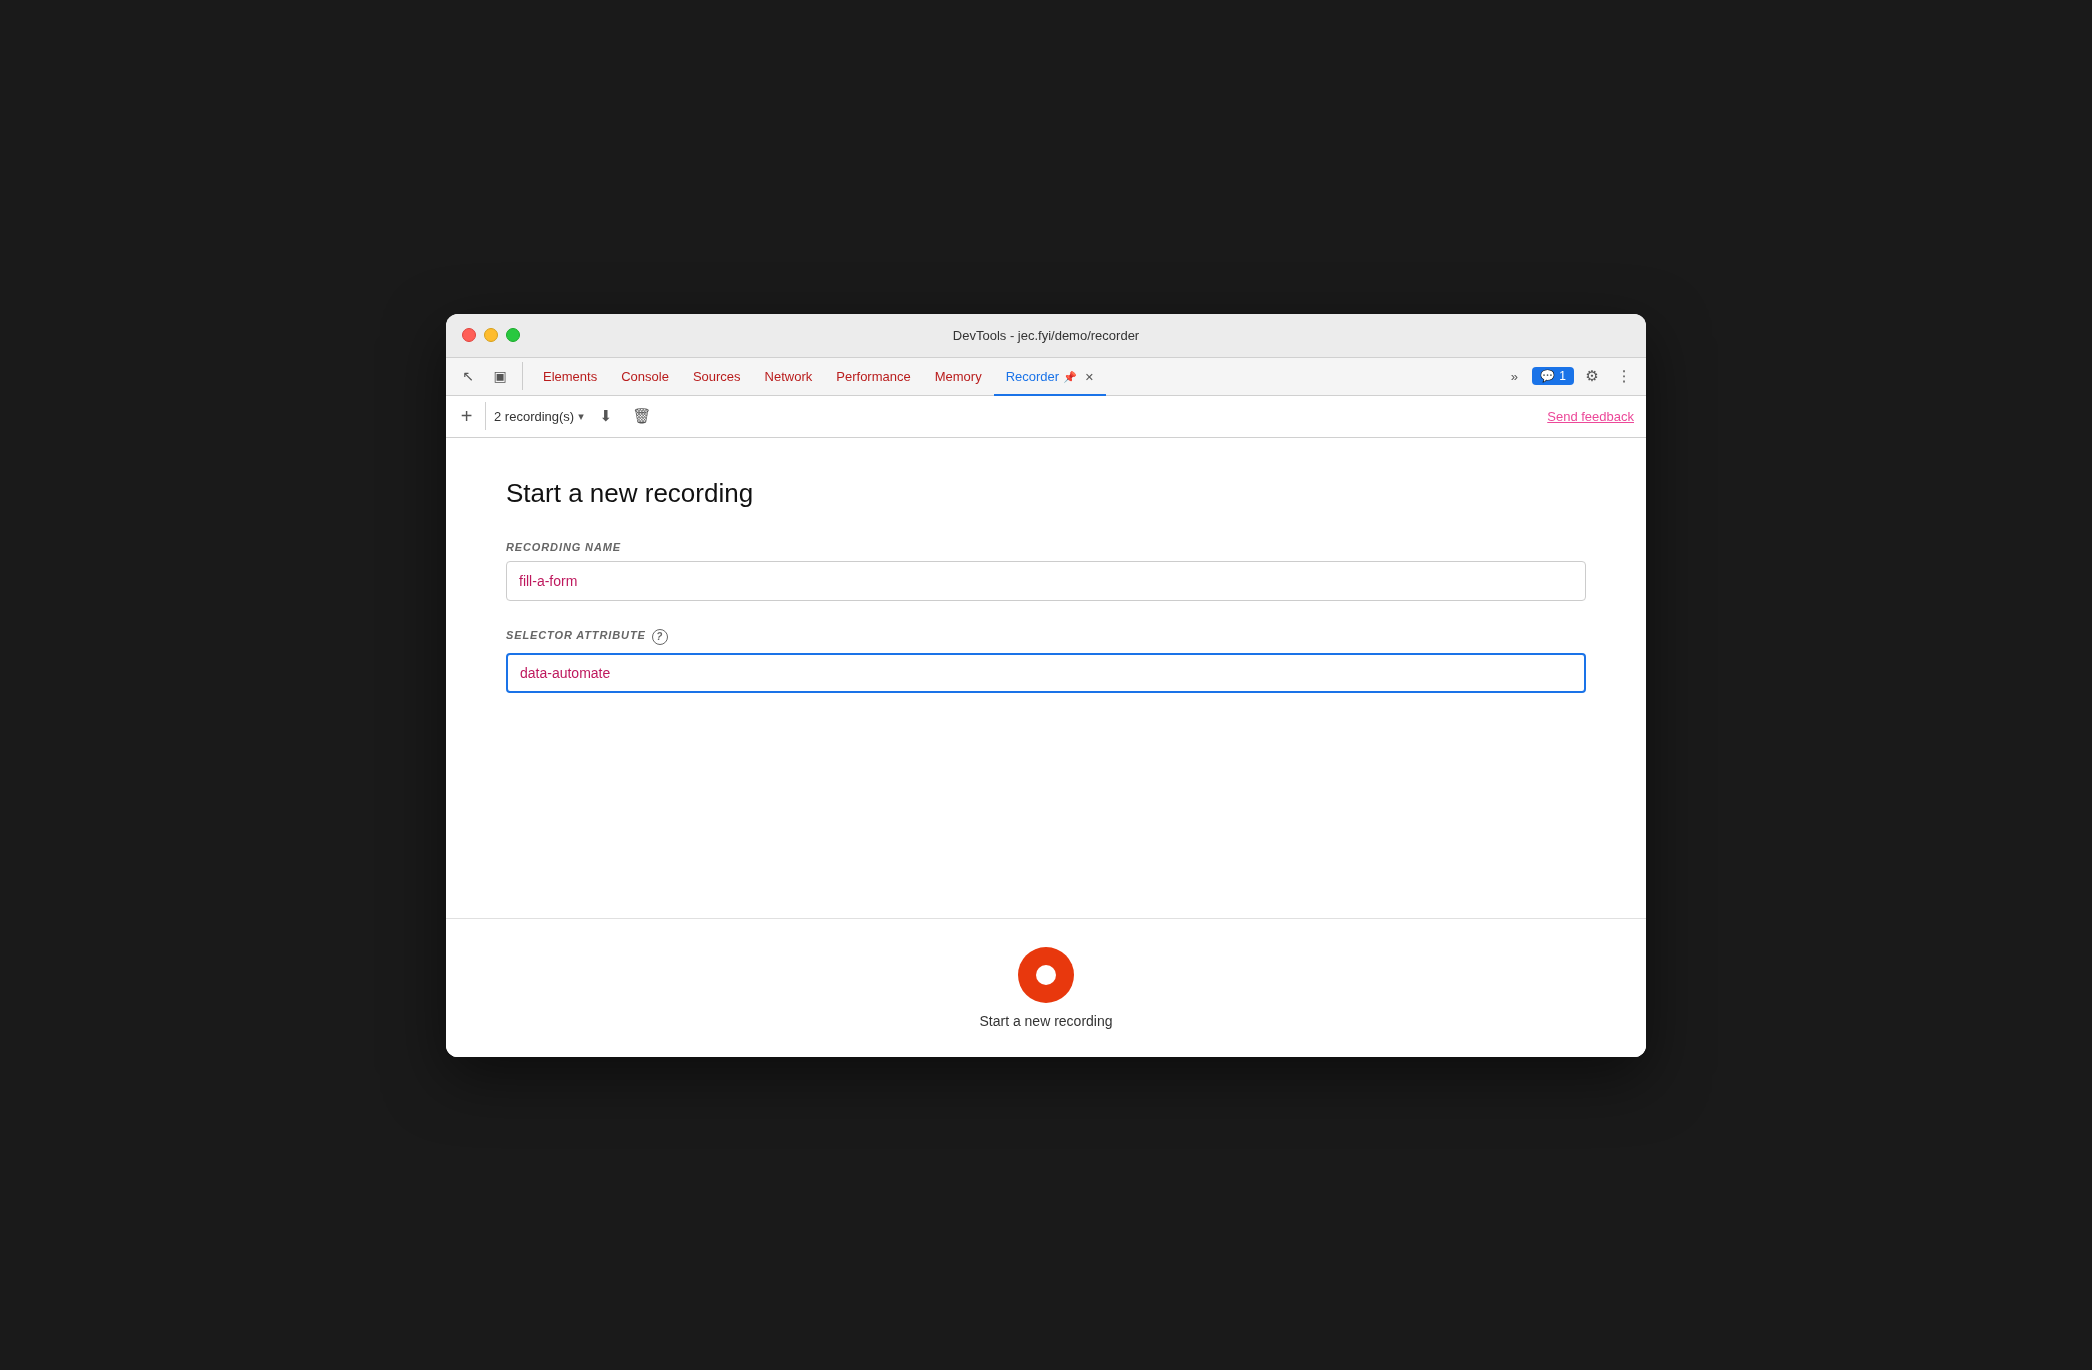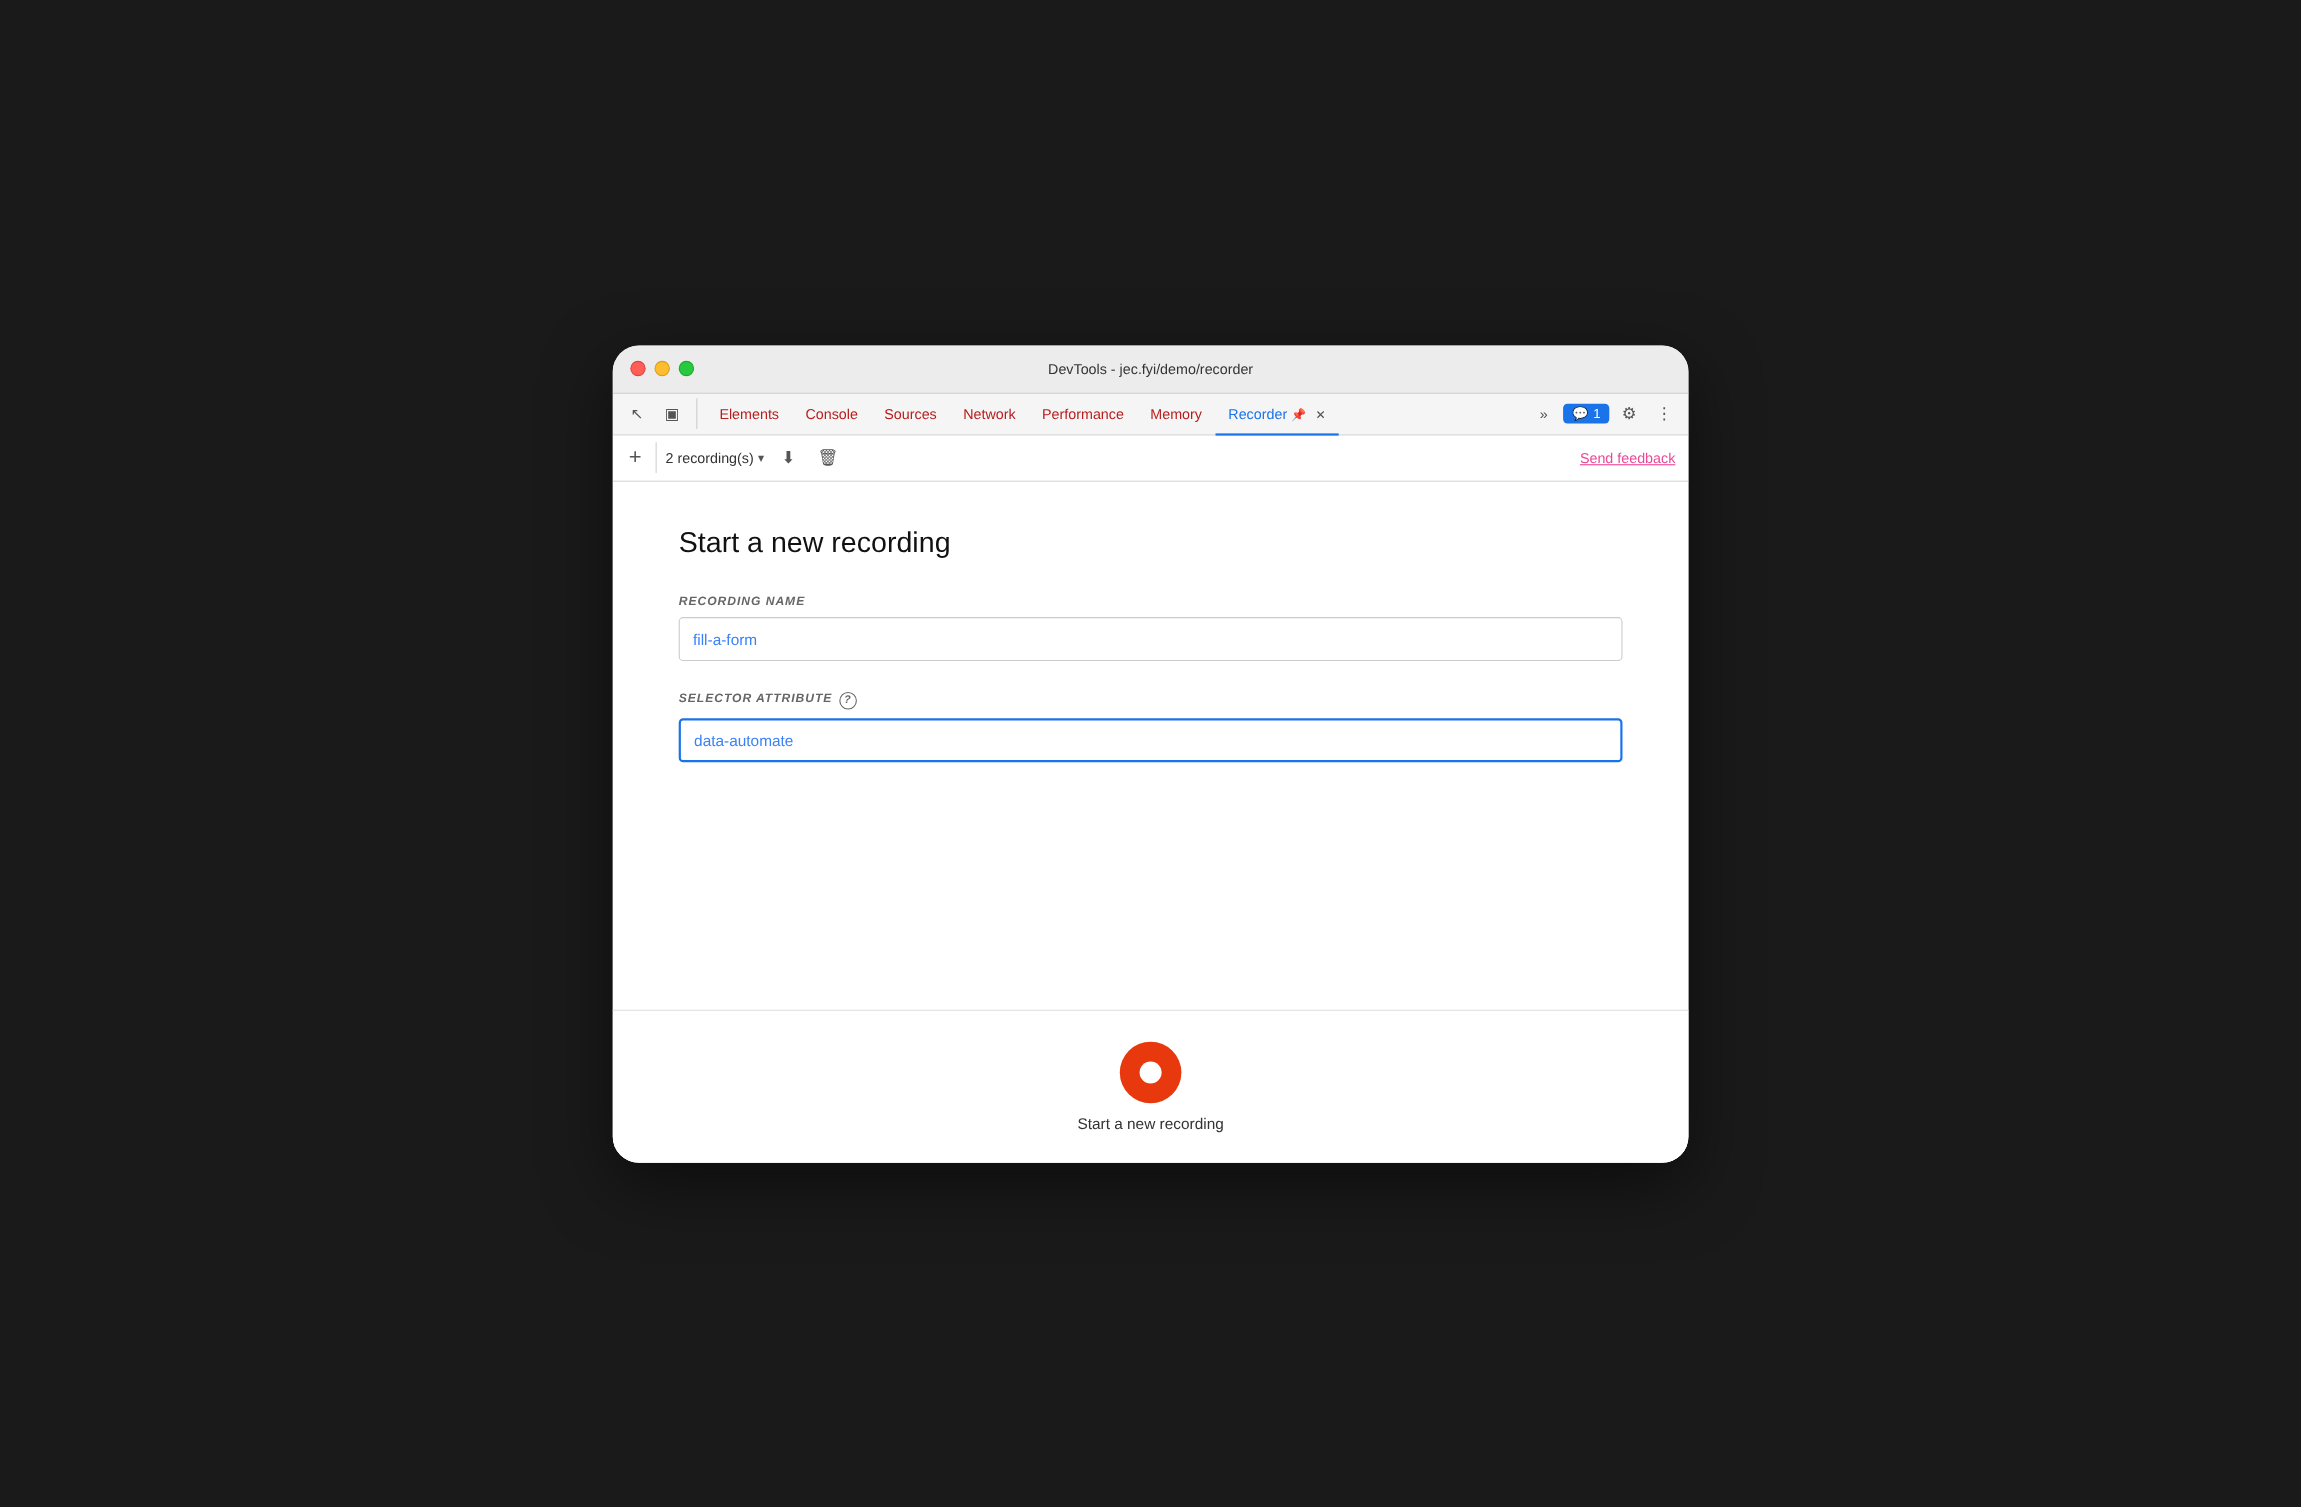--- a/index.html
+++ b/index.html
@@ -7,23 +7,23 @@
     body {
       background: #1a1a1a;
       display: flex;
       justify-content: center;
       align-items: center;
       min-height: 100vh;
       font-family: -apple-system, BlinkMacSystemFont, 'Segoe UI', sans-serif;
     }
 
     .window {
-      width: 978px;
+      width: 1200px;
       background: #f5f5f5;
-      border-radius: 24px;
+      border-radius: 12px;
       box-shadow: 0 20px 60px rgba(0,0,0,0.5);
       overflow: hidden;
     }
 
     
     .title-bar {
       background: #ececec;
       height: 44px;
       display: flex;
       align-items: center;
@@ -269,21 +269,21 @@
       cursor: pointer;
     }
 
     .field-input {
       width: 100%;
       height: 40px;
       border: 1px solid #ccc;
       border-radius: 4px;
       padding: 0 12px;
       font-size: 14px;
-      color: #3b82f6;
+      color: #be185d;
       outline: none;
       background: white;
     }
 
     .field-input.focused {
       border: 2px solid #1a73e8;
     }
 
     
     .divider {

